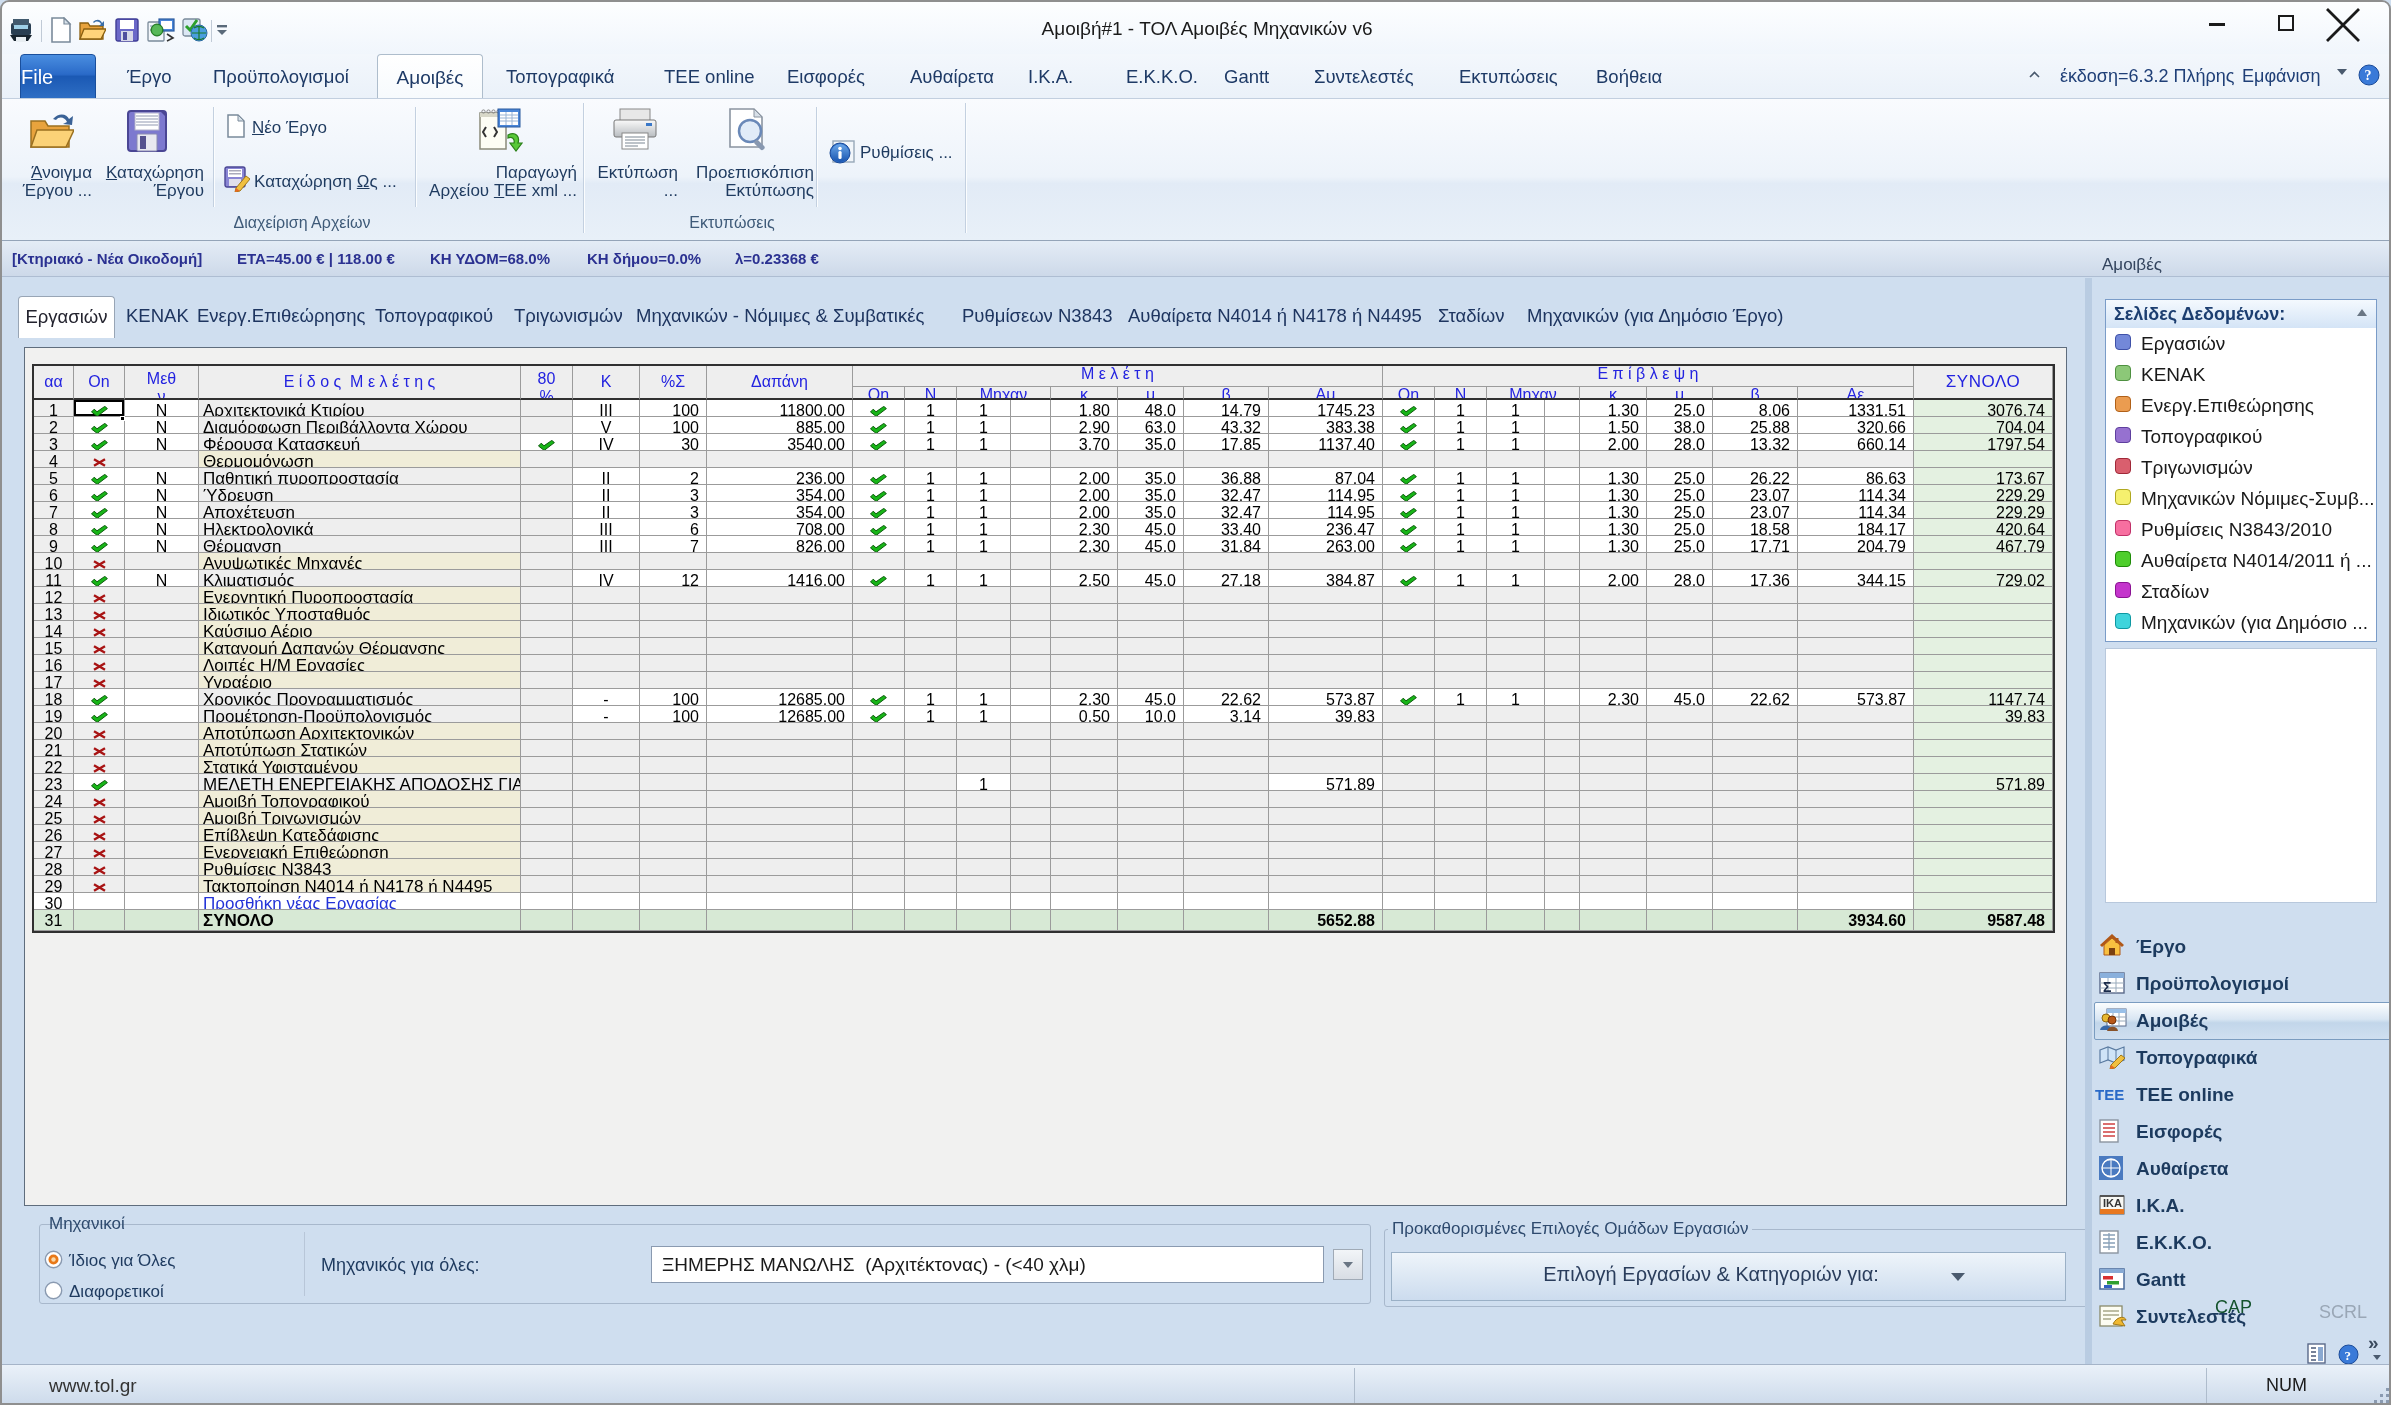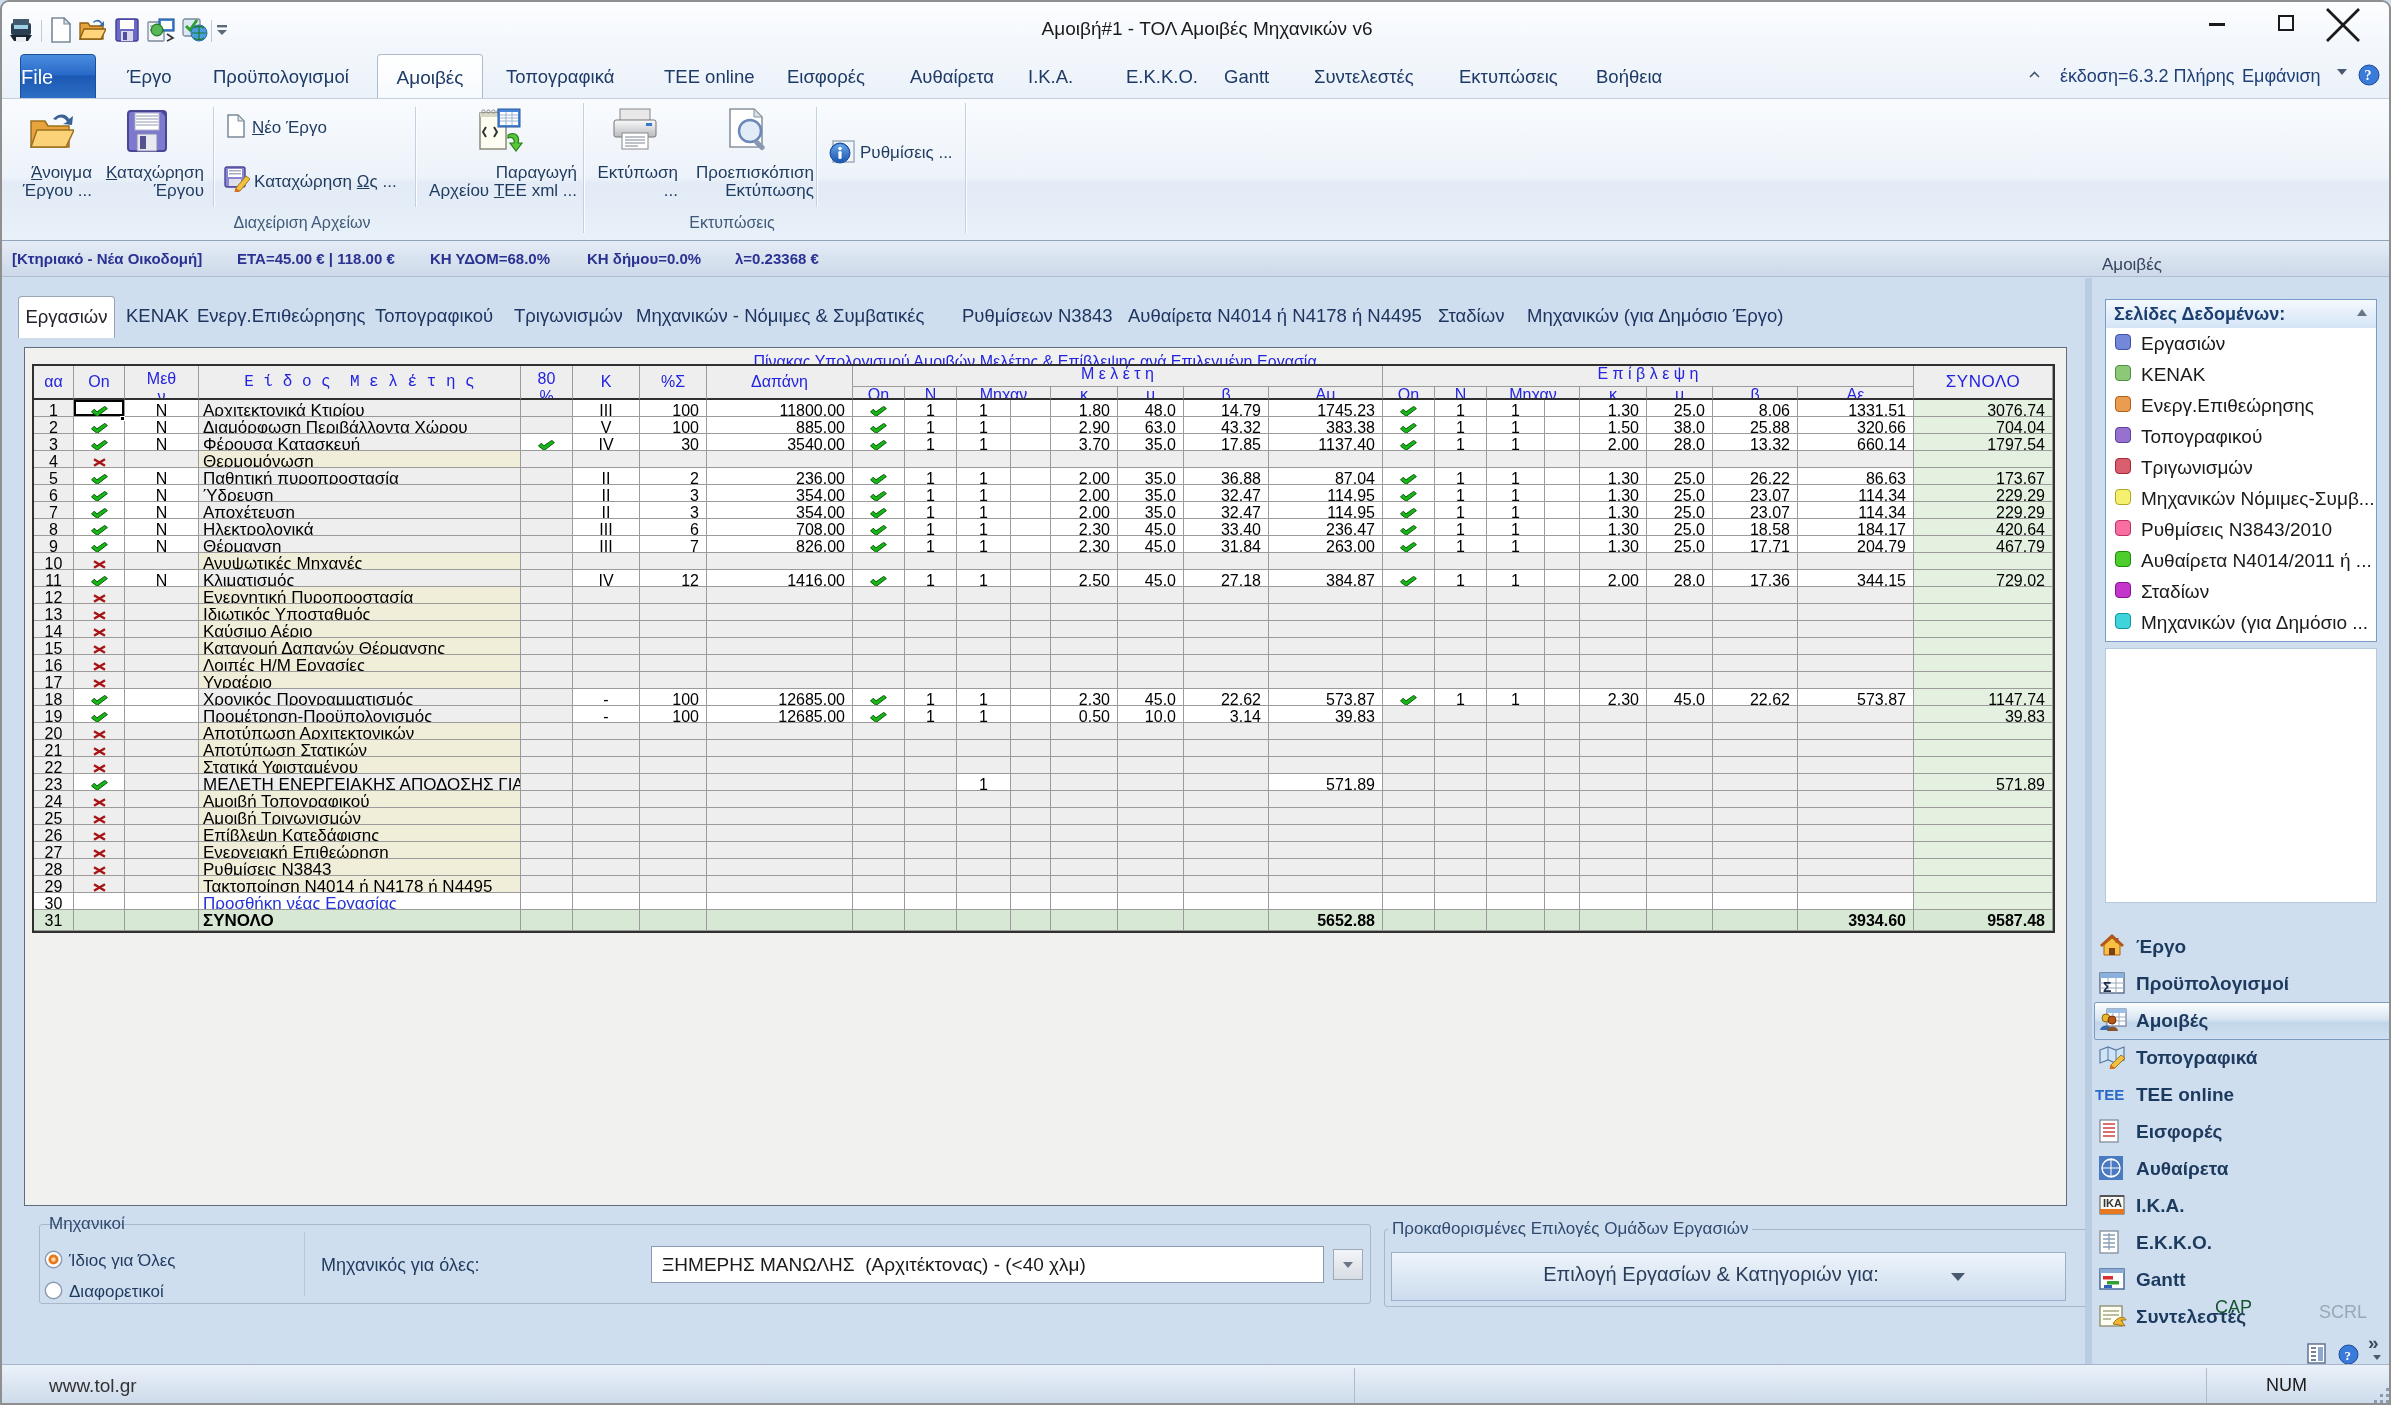--- a/index.html
+++ b/index.html
@@ -232,28 +232,27 @@
     <div class="ctab" style="left:124px">ΚΕΝΑΚ</div>
     <div class="ctab" style="left:195px">Ενεργ.Επιθεώρησης</div>
     <div class="ctab" style="left:373px">Τοπογραφικού</div>
     <div class="ctab" style="left:512px">Τριγωνισμών</div>
     <div class="ctab" style="left:634px">Μηχανικών - Νόμιμες &amp; Συμβατικές</div>
     <div class="ctab" style="left:960px">Ρυθμίσεων Ν3843</div>
     <div class="ctab" style="left:1126px">Αυθαίρετα Ν4014 ή Ν4178 ή Ν4495</div>
     <div class="ctab" style="left:1436px">Σταδίων</div>
     <div class="ctab" style="left:1525px">Μηχανικών (για Δημόσιο Έργο)</div>
     <div id="gridpanel">
-      <div id="gridtitle">Πίνακας Υπολογισμού Αμοιβών Μελέτης &amp; Επίβλεψης ανά Επιλεγμένη Εργασία</div>
       <div class="grid">
         <div class="gc hc" style="grid-row:1/3;grid-column:1;">αα</div>
         <div class="gc hc" style="grid-row:1/3;grid-column:2;">On</div>
         <div class="gc hc" style="grid-row:1/3;grid-column:3;">
           <div class="h2l">Μεθ<br>ν</div>
         </div>
-        <div class="gc hc" style="grid-row:1/3;grid-column:4;font-family:Liberation Mono, monospace;">Ε ί δ ο ς &nbsp;Μ ε λ έ τ η ς</div>
+        <div class="gc hc" style="grid-row:1/3;grid-column:4;">Ε ί δ ο ς &nbsp;Μ ε λ έ τ η ς</div>
         <div class="gc hc" style="grid-row:1/3;grid-column:5;">
           <div class="h2l">80<br>%</div>
         </div>
         <div class="gc hc" style="grid-row:1/3;grid-column:6;">Κ</div>
         <div class="gc hc" style="grid-row:1/3;grid-column:7;">%Σ</div>
         <div class="gc hc" style="grid-row:1/3;grid-column:8;">Δαπάνη</div>
         <div class="gc hg" style="grid-row:1;grid-column:9/17;">Μ ε λ έ τ η</div>
         <div class="gc hg" style="grid-row:1;grid-column:17/25;">Ε π ί β λ ε ψ η</div>
         <div class="gc hc htot" style="grid-row:1/3;grid-column:25;">ΣΥΝΟΛΟ</div>
         <div class="gc hs" style="grid-row:2;grid-column:9;">On</div>

